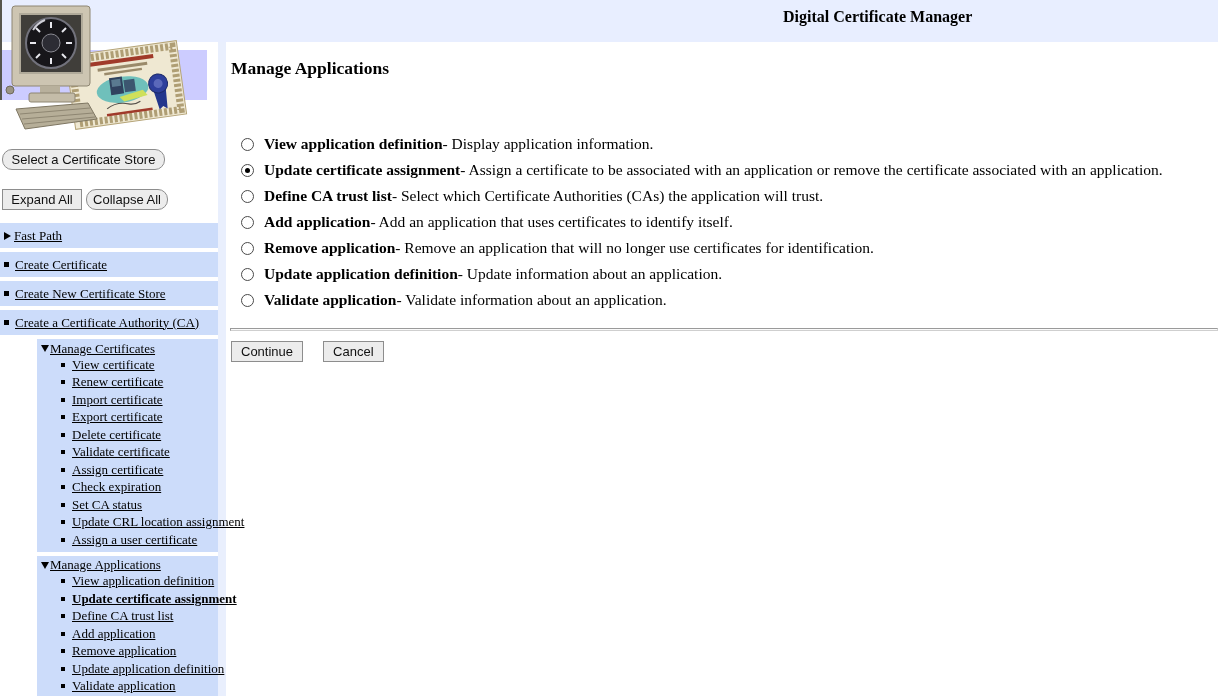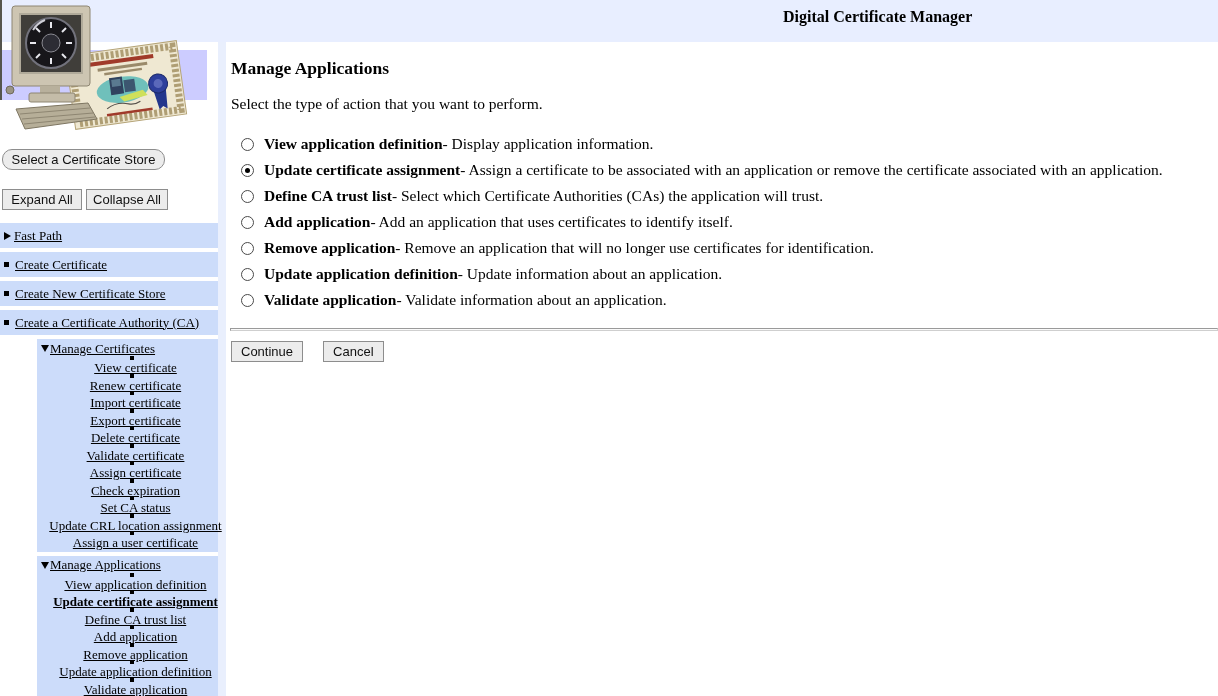--- a/index.html
+++ b/index.html
@@ -12,31 +12,31 @@
   .app-title { position:absolute; left:783px; top:8px; font-size:16px; font-weight:bold; color:#000; white-space:nowrap; }
 
   
   .frame-strip { position:absolute; left:218px; top:42px; width:8px; height:654px; background:#e9effd; }
   .illustration { position:absolute; left:0; top:0; }
 
   .sbtn { position:absolute; height:21px; font:13px "Liberation Sans", sans-serif; color:#111;
           background:#ececec; border:1px solid #8d8d8d; white-space:nowrap; text-align:center; padding:0 3px; cursor:pointer; }
   #btn-store    { left:2px;  top:149px; width:163px;border-radius:10px; }
   #btn-expand   { left:2px;  top:189px; width:80px;  }
-  #btn-collapse { left:86px; top:189px; width:82px;  }
+  #btn-collapse { left:86px; top:189px; width:82px;border-radius:10px;  }
 
   
   #nav { position:absolute; left:0; top:223px; width:218px; }
   .nav-box { background:var(--navbox,#ccdcfa); margin-bottom:4px;text-align:center; }
   .nav-box.single { height:25px; display:flex; align-items:center; }
   .nav-box.group  { padding:2px 0 3px;margin-left:37px; }
   .nav-row { display:flex; align-items:center; white-space:nowrap; cursor:pointer; }
   .top-row { padding-left:4px; }
   .group .top-row { height:15px; }
-  .sub-row { padding-left:16px; height:17.5px;flex-direction:column; }
+  .sub-row { padding-left:24px; height:17.5px; }
   .nav-link { font-size:13px; color:#000; text-decoration:underline; }
   .nav-link.active { font-weight:bold; }
   .bullet { flex:none; display:inline-block; }
   .bullet.collapsed { width:0; height:0; border-top:4.5px solid transparent; border-bottom:4.5px solid transparent; border-left:7px solid #000; margin-right:3px; }
   .bullet.expanded  { width:0; height:0; border-left:4.5px solid transparent; border-right:4.5px solid transparent; border-top:7px solid #000; margin-right:1px; }
   .bullet.leaf { width:5px; height:5px; background:#000; margin-right:6px; }
   .bullet.sub  { width:4px; height:4px; background:#000; margin-right:7px; }
 
   
   .main-heading { position:absolute; left:231px; top:58px; font-size:17.5px; font-weight:bold; color:#000; }
@@ -223,21 +223,20 @@
           <a class="nav-link" href="#">Update application definition</a>
         </div>
         <div class="nav-row sub-row">
           <span class="bullet sub"></span>
           <a class="nav-link" href="#">Validate application</a>
         </div>
       </div>
     </nav>
 
   <div class="main-heading">Manage Applications</div>
-  <div class="instruction">Select the type of action that you want to perform.</div>
 
   <div id="options">
       <div class="option-row">
         <span class="radio"></span>
         <span class="opt-label">View application definition</span>
         <span class="opt-desc"> - Display application information.</span>
       </div>
       <div class="option-row">
         <span class="radio selected"></span>
         <span class="opt-label">Update certificate assignment</span>

